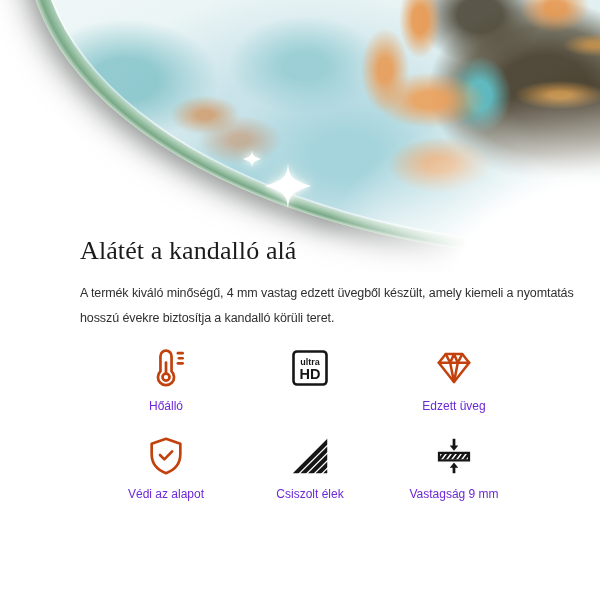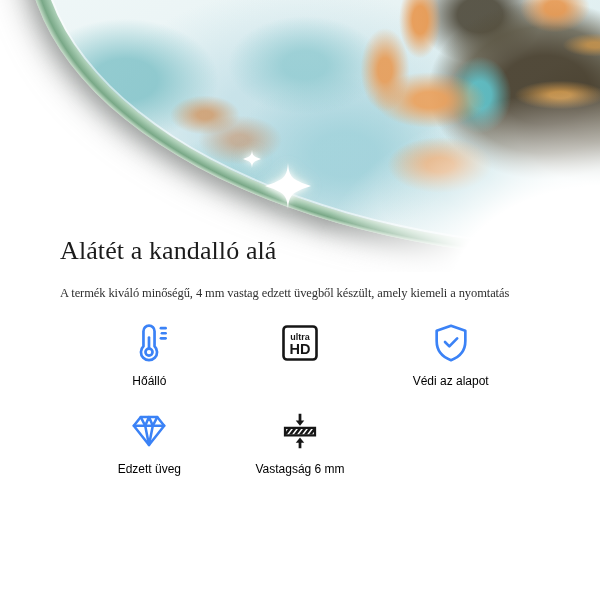--- a/index.html
+++ b/index.html
@@ -45,34 +45,34 @@
   }
   .fade-overlay{
     position:absolute;inset:0;
     background:radial-gradient(380px 260px at 605px 290px, rgba(255,255,255,1) 40%, rgba(255,255,255,0) 78%);
     pointer-events:none;
   }
   .sparkle{position:absolute;filter:drop-shadow(0 0 3px rgba(255,255,255,.95)) drop-shadow(0 0 7px rgba(225,238,230,.85));}
   .sp-main{left:265px;top:163px;width:46px;height:46px;}
   .sp-small{left:243px;top:150px;width:18px;height:18px;}
   
-  .content{position:relative;z-index:2;padding:0 60px;}
+  .content{position:relative;z-index:2;padding:0 60px;margin-left:20px;}
   h1{
     margin:0;padding-top:233px;
     font-family:"Liberation Serif","DejaVu Serif",serif;font-weight:400;
     font-size:26px;line-height:35px;color:#1b1b1b;letter-spacing:.1px;
   }
   h1 span{display:block;}
-  .desc{margin:13px 0 0;font-size:12.5px;line-height:25px;color:#2f2f2f;letter-spacing:-.1px;font-family:Liberation Serif, serif;}
+  .desc{margin:13px 0 0;font-size:12.5px;line-height:25px;color:#2f2f2f;letter-spacing:-.1px;}
   .desc span{display:block;white-space:nowrap;}
   
   .features{display:grid;grid-template-columns:1fr 1fr 1fr;row-gap:21px;padding:0 14px;margin-top:15px;position:relative;z-index:2;}
   .feature{display:flex;flex-direction:column;align-items:center;gap:9px;}
-  .feature .ic{height:44px;display:flex;align-items:center;justify-content:center;color:#3b82f6;}
-  .feature .lbl{font-size:12px;line-height:14px;color:#000000;text-align:center;}
+  .feature .ic{height:44px;display:flex;align-items:center;justify-content:center;color:#c2410c;}
+  .feature .lbl{font-size:12px;line-height:14px;color:#6d28d9;text-align:center;}
   .icon-stroke{fill:none;stroke:currentColor;stroke-width:1.6;stroke-linecap:round;stroke-linejoin:round;}
   svg text{font-family:"Liberation Sans","DejaVu Sans",sans-serif;}
 </style>
 </head>
 <body>
 
 <div class="hero">
   <div class="floor-shadow"></div>
   <div class="glass-rim"></div>
   <div class="glass-art"></div>
@@ -84,20 +84,21 @@
     <path d="M12 0C12.7 7.2 13.6 8.6 24 12 13.6 15.4 12.7 16.8 12 24 11.3 16.8 10.4 15.4 0 12 10.4 8.6 11.3 7.2 12 0Z" fill="#ffffff"></path>
   </svg>
 </div>
 
 <div class="content">
   <h1>
     <span>Alátét a kandalló alá</span>
   </h1>
   <p class="desc">
     <span>A termék kiváló minőségű, 4 mm vastag edzett üvegből készült, amely kiemeli a nyomtatás</span>
+    <span>hosszú évekre biztosítja a kandalló körüli teret.</span>
   </p>
 
   <div class="features">
 
     <div class="feature">
       <span class="ic">
         <svg width="42" height="42" viewBox="0 0 25 24" class="icon-stroke">
           <path d="M15.8 13.9 V5 a3.3 3.3 0 0 0 -6.6 0 v8.9 a4.8 4.8 0 1 0 6.6 0 Z"></path>
           <line x1="12.5" y1="8.8" x2="12.5" y2="15.3"></line>
           <circle cx="12.5" cy="17.4" r="2.1"></circle>
@@ -114,40 +115,59 @@
         <svg width="40" height="40" viewBox="0 0 40 40">
           <rect x="3.5" y="3.5" width="33" height="33" rx="3.5" fill="none" stroke="#161616" stroke-width="2.6"></rect>
           <text x="20" y="16.5" text-anchor="middle" font-size="9" font-weight="700" fill="#161616">ultra</text>
           <text x="20" y="31" text-anchor="middle" font-size="14.5" font-weight="800" fill="#161616">HD</text>
         </svg>
       </span>
     </div>
 
     <div class="feature">
       <span class="ic">
+        <svg width="38" height="38" viewBox="0 0 24 24" class="icon-stroke">
+          <path d="M6.8 3.2 H17.2 L21.6 8.7 L12 20.8 L2.4 8.7 Z"></path>
+          <line x1="2.4" y1="8.7" x2="21.6" y2="8.7"></line>
+          <path d="M6.8 3.2 L9.6 8.7 L12 3.2 L14.4 8.7 L17.2 3.2"></path>
+          <path d="M9.6 8.7 L12 20.8 L14.4 8.7"></path>
+        </svg>
+      </span>
+      <span class="lbl">Edzett üveg</span>
+    </div>
+
+    <div class="feature">
+      <span class="ic">
         <svg width="40" height="40" viewBox="0 0 24 24" class="icon-stroke">
           <path d="M12 1.7 L20.6 4.7 V10.8 C20.6 16.5 17.1 20.4 12 22.3 C6.9 20.4 3.4 16.5 3.4 10.8 V4.7 Z"></path>
           <path d="M8.4 11.4 L11 14 L15.7 9.2"></path>
         </svg>
       </span>
       <span class="lbl">Védi az alapot</span>
     </div>
 
     <div class="feature">
       <span class="ic">
-        <svg width="38" height="38" viewBox="0 0 24 24" class="icon-stroke">
-          <path d="M6.8 3.2 H17.2 L21.6 8.7 L12 20.8 L2.4 8.7 Z"></path>
-          <line x1="2.4" y1="8.7" x2="21.6" y2="8.7"></line>
-          <path d="M6.8 3.2 L9.6 8.7 L12 3.2 L14.4 8.7 L17.2 3.2"></path>
-          <path d="M9.6 8.7 L12 20.8 L14.4 8.7"></path>
+        <svg width="38" height="38" viewBox="0 0 25 25">
+          <defs>
+            <clipPath id="triClip">
+                <polygon points="0,24 24,0 24,24"></polygon>
+              </clipPath>
+          </defs>
+          <g clip-path="url(#triClip)" stroke="#161616" stroke-width="2.7">
+            <line x1="2" y1="25" x2="25" y2="2"></line>
+            <line x1="7" y1="25" x2="25" y2="7"></line>
+            <line x1="12" y1="25" x2="25" y2="12"></line>
+            <line x1="17" y1="25" x2="25" y2="17"></line>
+            <line x1="22" y1="25" x2="25" y2="22"></line>
+          </g>
         </svg>
       </span>
-      <span class="lbl">Edzett üveg</span>
+      <span class="lbl">Csiszolt élek</span>
     </div>
-
 
     <div class="feature">
       <span class="ic">
         <svg width="40" height="40" viewBox="0 0 32 32">
           <defs>
             <clipPath id="barClip">
                 <rect x="4.8" y="14.3" width="22.4" height="4.4"></rect>
               </clipPath>
           </defs>
           <rect x="4" y="13.5" width="24" height="6" fill="none" stroke="#161616" stroke-width="1.8"></rect>
@@ -158,17 +178,17 @@
             <line x1="15" y1="20.5" x2="21" y2="12.5"></line>
             <line x1="19" y1="20.5" x2="25" y2="12.5"></line>
             <line x1="23" y1="20.5" x2="29" y2="12.5"></line>
           </g>
           <line x1="16" y1="2.2" x2="16" y2="8.2" stroke="#161616" stroke-width="2.2"></line>
           <polygon points="12.6,7.6 19.4,7.6 16,11.8" fill="#161616"></polygon>
           <line x1="16" y1="29.8" x2="16" y2="24.8" stroke="#161616" stroke-width="2.2"></line>
           <polygon points="12.6,25.4 19.4,25.4 16,21.2" fill="#161616"></polygon>
         </svg>
       </span>
-      <span class="lbl">Vastagság 6 mm</span>
+      <span class="lbl">Vastagság 9 mm</span>
     </div>
 
   </div>
 </div>
 
 </body></html>

